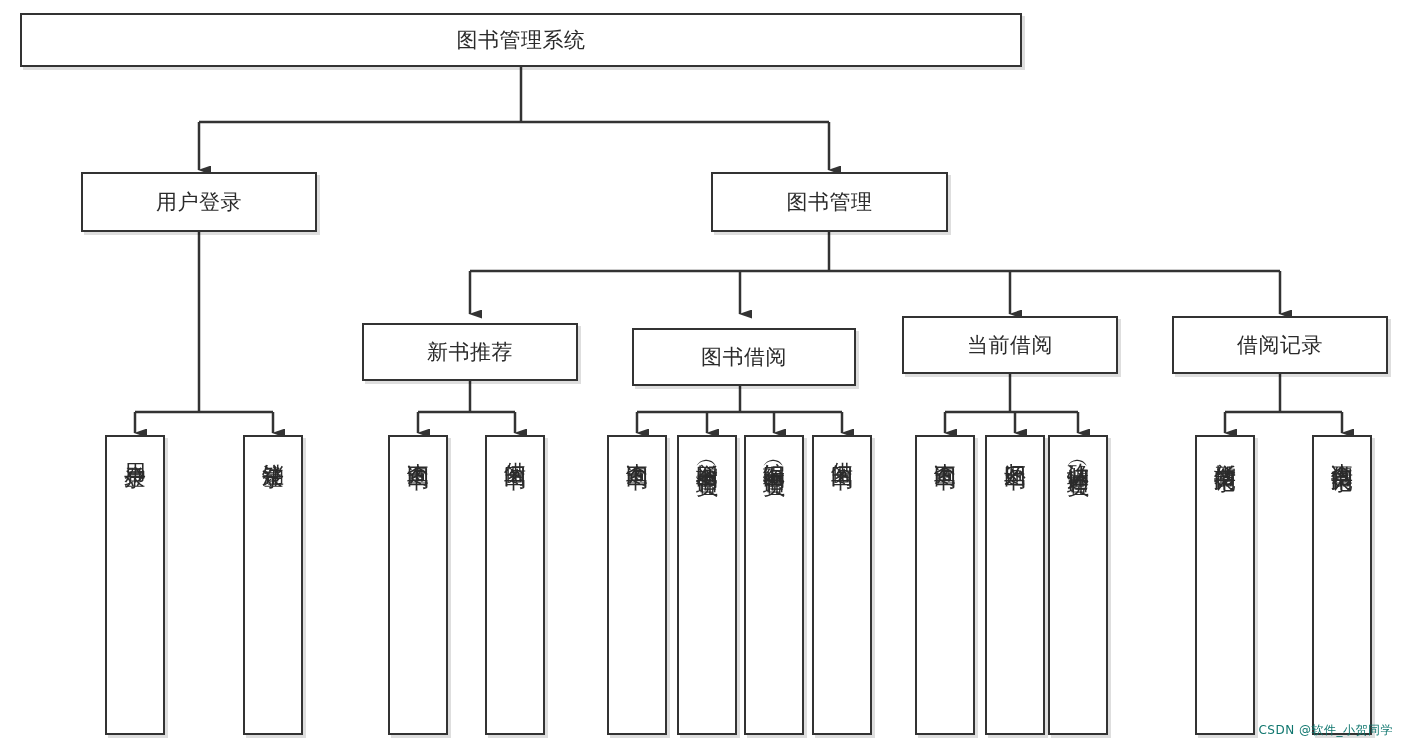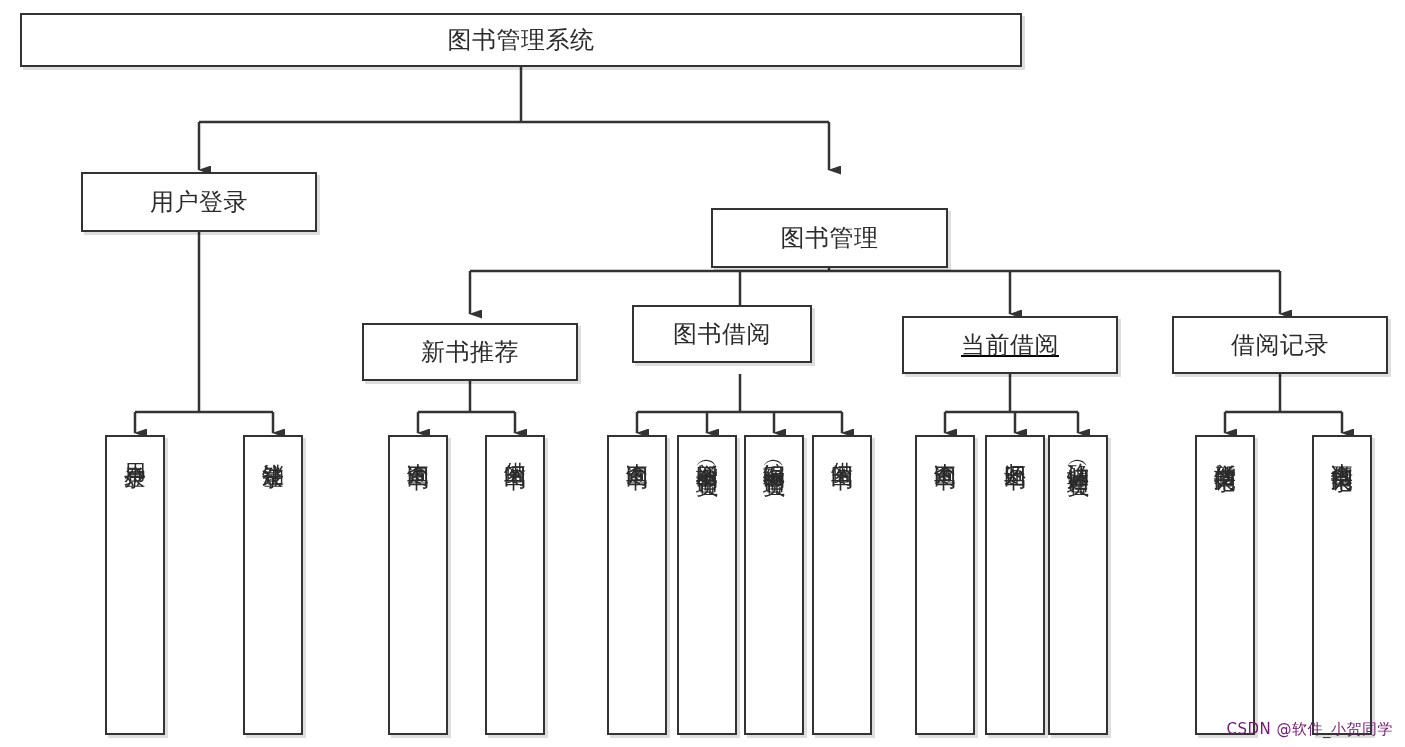--- a/index.html
+++ b/index.html
@@ -40,40 +40,40 @@
   }
   .node-label {
     color: #2b2b2b;
     line-height: 1.18;
     text-align: center;
     white-space: pre;
     letter-spacing: 0.5px;
   }
   .node-horizontal .node-label {
     writing-mode: horizontal-tb;
-    font-size: 24px;
+    font-size: 21px;
   }
   .node-vertical {
     align-items: flex-start;
     justify-content: center;
     padding-top: 8px;
   }
   .node-vertical .node-label {
     writing-mode: vertical-rl;
     text-orientation: upright;
     font-size: 22px;
     letter-spacing: 2px;
     line-height: 1;
   }
   #watermark {
     position: absolute;
     right: 12px;
     bottom: 8px;
-    font-size: 15px;
-    color: #701a75;
+    font-size: 12px;
+    color: #0f766e;
     letter-spacing: 0.5px;
     user-select: none;
     white-space: nowrap;
   }
 </style>
 </head>
 <body>
 
 <div id="diagram-root">
 
@@ -120,30 +120,30 @@
       </g>
   </svg>
 
   <div id="nodes-layer">
       <div class="node-box node-horizontal" style="left: 20px; top: 13px; width: 1002px; height: 54px;">
         <span class="node-label">图书管理系统</span>
       </div>
       <div class="node-box node-horizontal" style="left: 81px; top: 172px; width: 236px; height: 60px;">
         <span class="node-label">用户登录</span>
       </div>
-      <div class="node-box node-horizontal" style="left: 711px; top: 172px; width: 237px; height: 60px; margin-top: 36px;">
+      <div class="node-box node-horizontal" style="left: 711px; top: 172px; width: 237px; height: 60px;">
         <span class="node-label">图书管理</span>
       </div>
       <div class="node-box node-horizontal" style="left: 362px; top: 316px; width: 216px; height: 58px; margin-top: 7px;">
         <span class="node-label">新书推荐</span>
       </div>
-      <div class="node-box node-horizontal" style="left: 632px; top: 305px; width: 180px; height: 58px; align-items: center;">
+      <div class="node-box node-horizontal" style="left: 632px; top: 328px; width: 224px; height: 58px; align-items: center;">
         <span class="node-label">图书借阅</span>
       </div>
-      <div class="node-box node-horizontal" style="left: 902px; top: 316px; width: 216px; height: 58px; text-decoration: underline;">
+      <div class="node-box node-horizontal" style="left: 902px; top: 316px; width: 216px; height: 58px;">
         <span class="node-label">当前借阅</span>
       </div>
       <div class="node-box node-horizontal" style="left: 1172px; top: 316px; width: 216px; height: 58px; align-items: center;">
         <span class="node-label">借阅记录</span>
       </div>
       <div class="node-box node-vertical" style="left: 105px; top: 435px; width: 60px; height: 300px;">
         <span class="node-label">用户登录</span>
       </div>
       <div class="node-box node-vertical" style="left: 243px; top: 435px; width: 60px; height: 300px;">
         <span class="node-label">注销登录</span>

